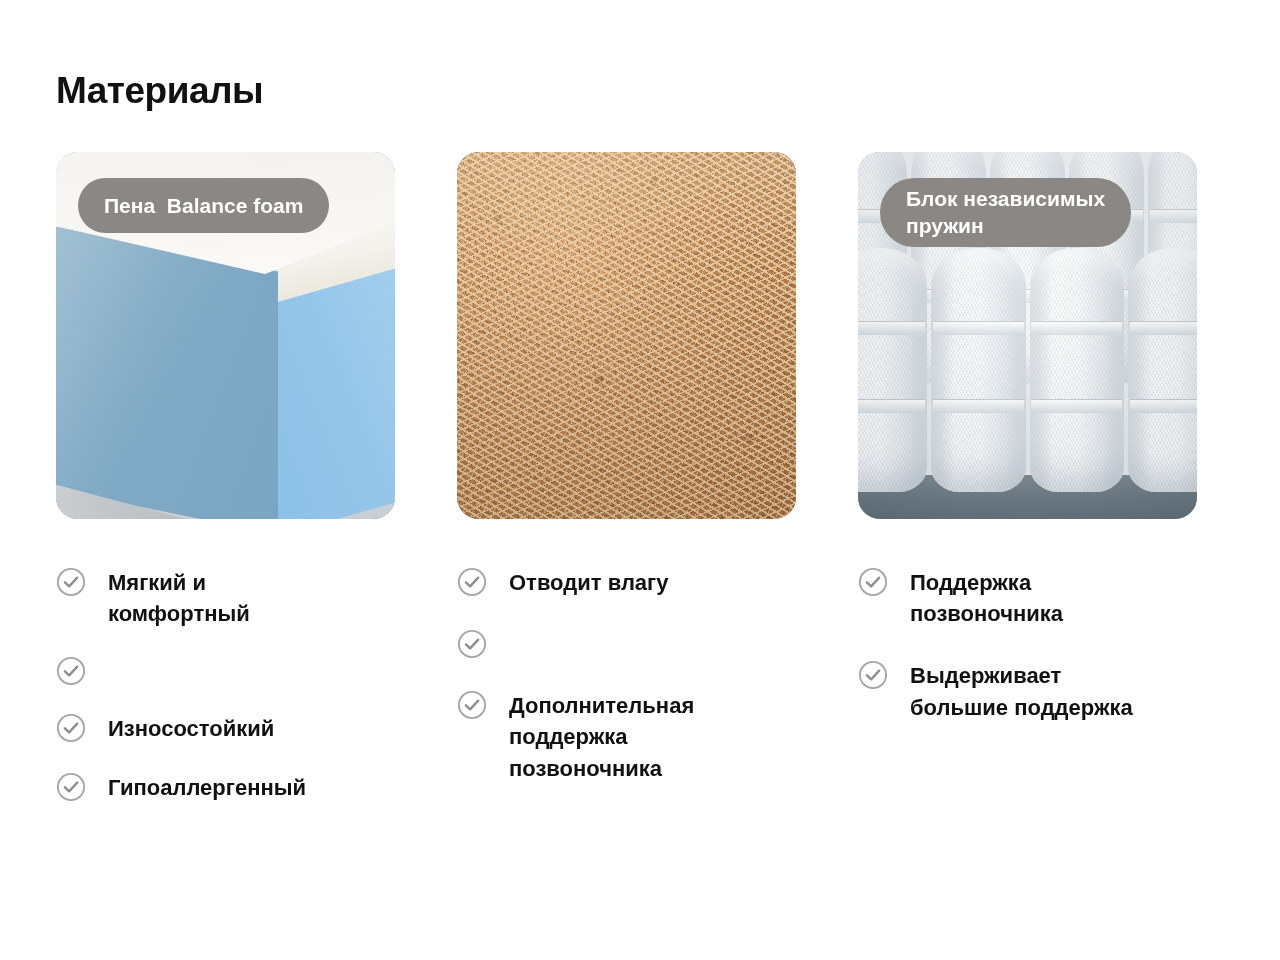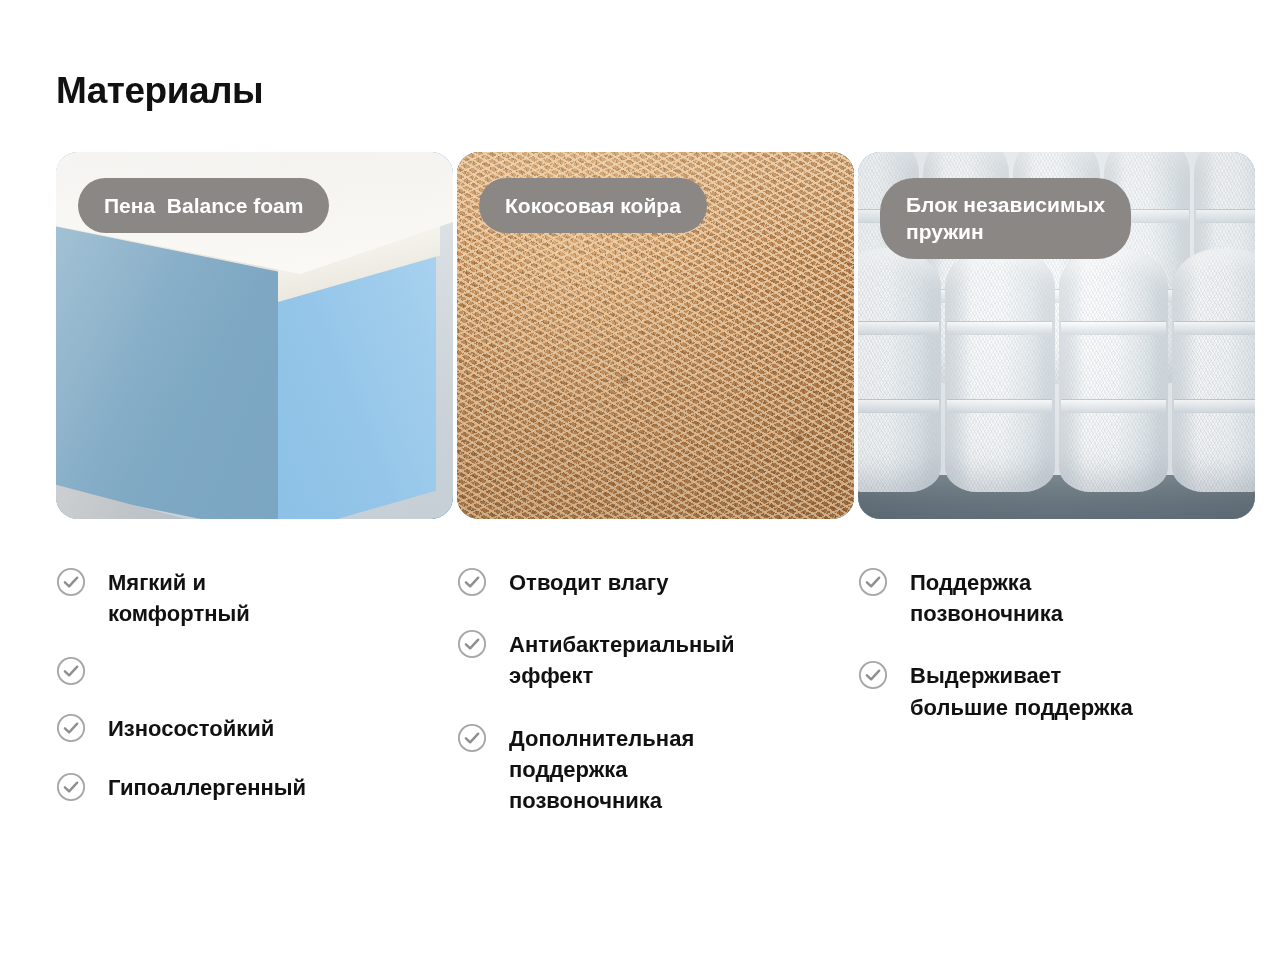--- a/index.html
+++ b/index.html
@@ -39,21 +39,21 @@
   }
   .column {
     width: 369px;
     display: flex;
     flex-direction: column;
   }
 
   
   .card {
     position: relative;
-    width: 397px;
+    width: 339px;
     height: 367px;
     border-radius: 22px;
     overflow: hidden;
     background: #0369a1;
   }
   .card-photo {
     position: absolute;
     inset: 0;
   }
 
@@ -219,21 +219,21 @@
     background: #8b8784;
     color: #ffffff;
     font-size: 21px;
     font-weight: bold;
     line-height: 1.3;
     padding: 14px 26px;
     border-radius: 34px;
     box-sizing: border-box;
     white-space: pre-wrap;
   }
-  .badge.two-line { padding: 13px 26px; }
+  .badge.two-line { padding: 7px 26px; }
 
   
   .features {
     margin-top: 48px;
     display: flex;
     flex-direction: column;
   }
   .feature {
     display: flex;
     align-items: flex-start;
@@ -322,38 +322,35 @@
   </div>
 
   <div class="column col-2">
 
     <div class="card">
       <div class="card-photo">
         <div class="coir-bg"></div>
         <div class="coir-grain"></div>
         <div class="coir-shade"></div>
       </div>
-      <div class="badge">Кокосовая койра</div>
     </div>
 
     <div class="features">
       <div class="feature">
         <svg class="check-icon" viewBox="0 0 32 32">
           <circle cx="16" cy="16" r="14" fill="none" stroke="#a6a6a6" stroke-width="2"></circle>
           <path d="M9.5 16.3 L14 20.6 L22.6 11.4" fill="none" stroke="#8f8f8f" stroke-width="2.6" stroke-linecap="round" stroke-linejoin="round"></path>
         </svg>
         <div class="feature-text">Отводит влагу</div>
       </div>
       <div class="feature">
         <svg class="check-icon" viewBox="0 0 32 32">
           <circle cx="16" cy="16" r="14" fill="none" stroke="#a6a6a6" stroke-width="2"></circle>
           <path d="M9.5 16.3 L14 20.6 L22.6 11.4" fill="none" stroke="#8f8f8f" stroke-width="2.6" stroke-linecap="round" stroke-linejoin="round"></path>
         </svg>
-        <div class="feature-text">Антибактериальный
-эффект</div>
       </div>
       <div class="feature">
         <svg class="check-icon" viewBox="0 0 32 32">
           <circle cx="16" cy="16" r="14" fill="none" stroke="#a6a6a6" stroke-width="2"></circle>
           <path d="M9.5 16.3 L14 20.6 L22.6 11.4" fill="none" stroke="#8f8f8f" stroke-width="2.6" stroke-linecap="round" stroke-linejoin="round"></path>
         </svg>
         <div class="feature-text">Дополнительная
 поддержка
 позвоночника</div>
       </div>

